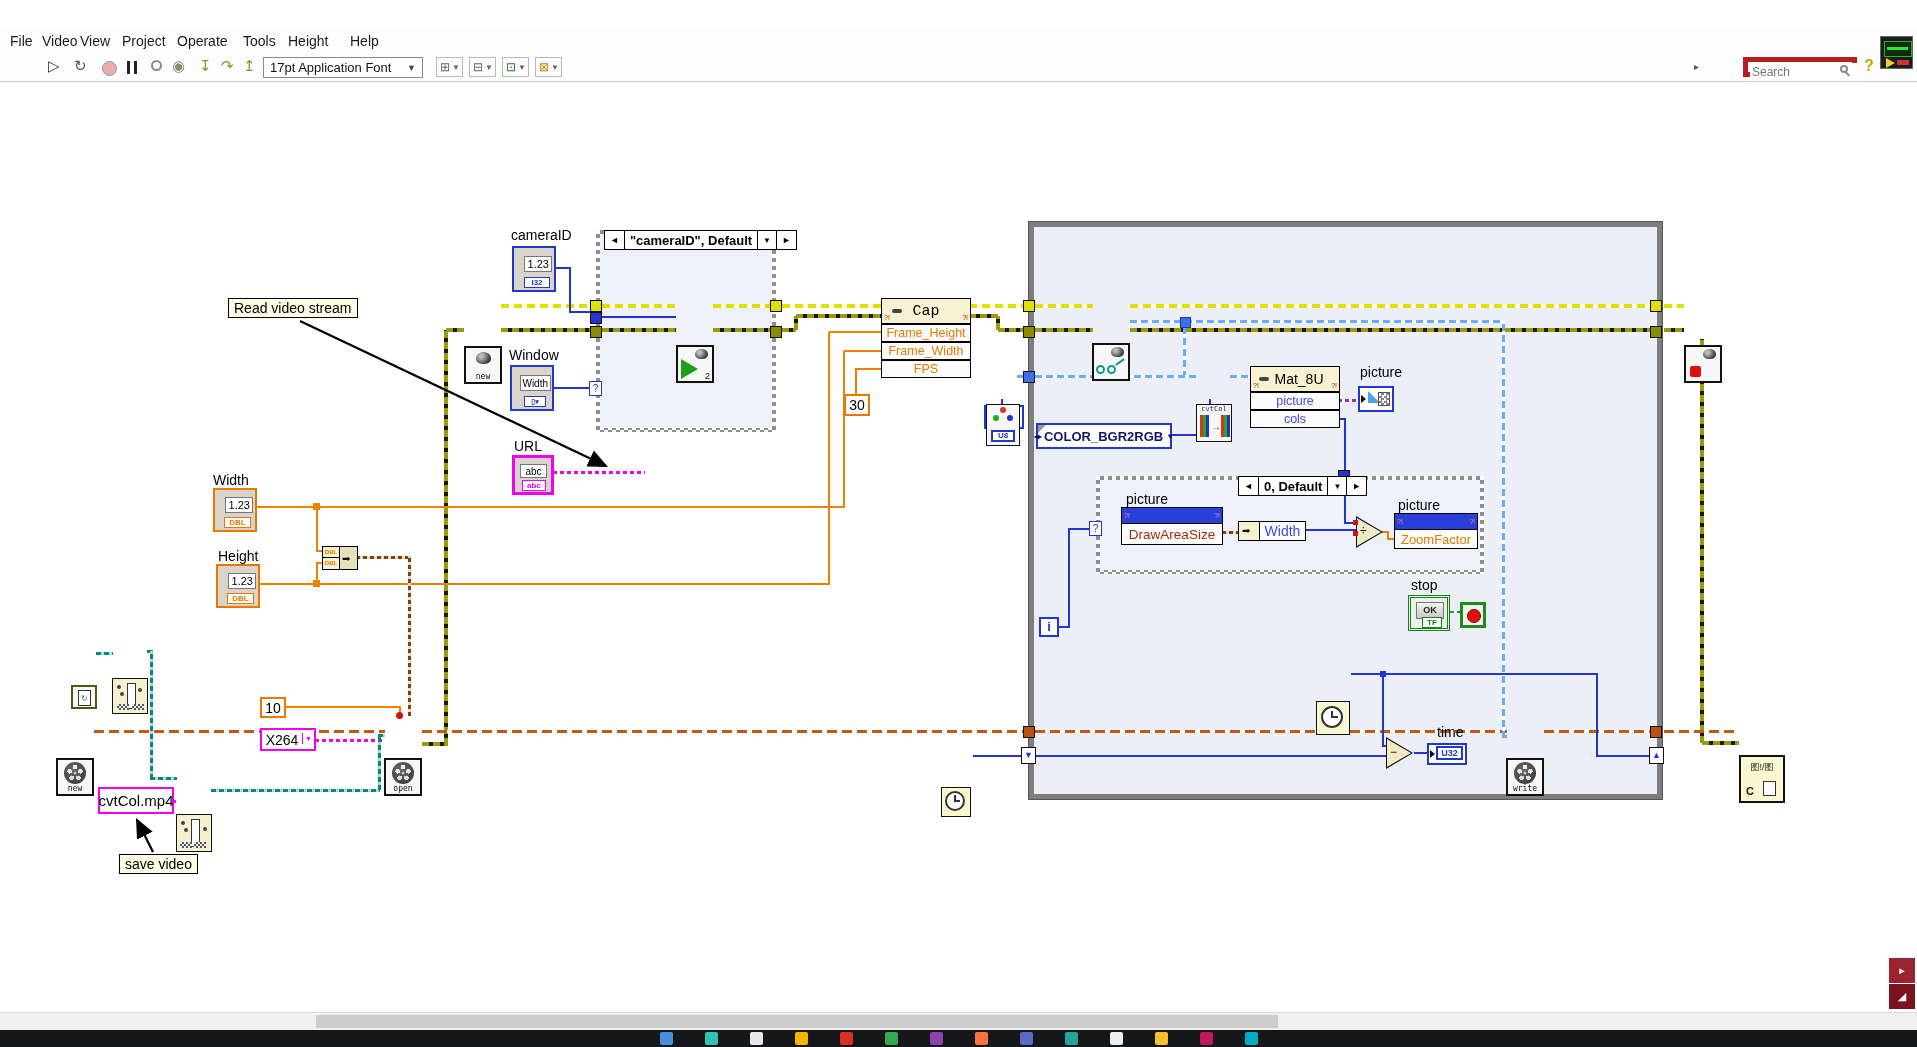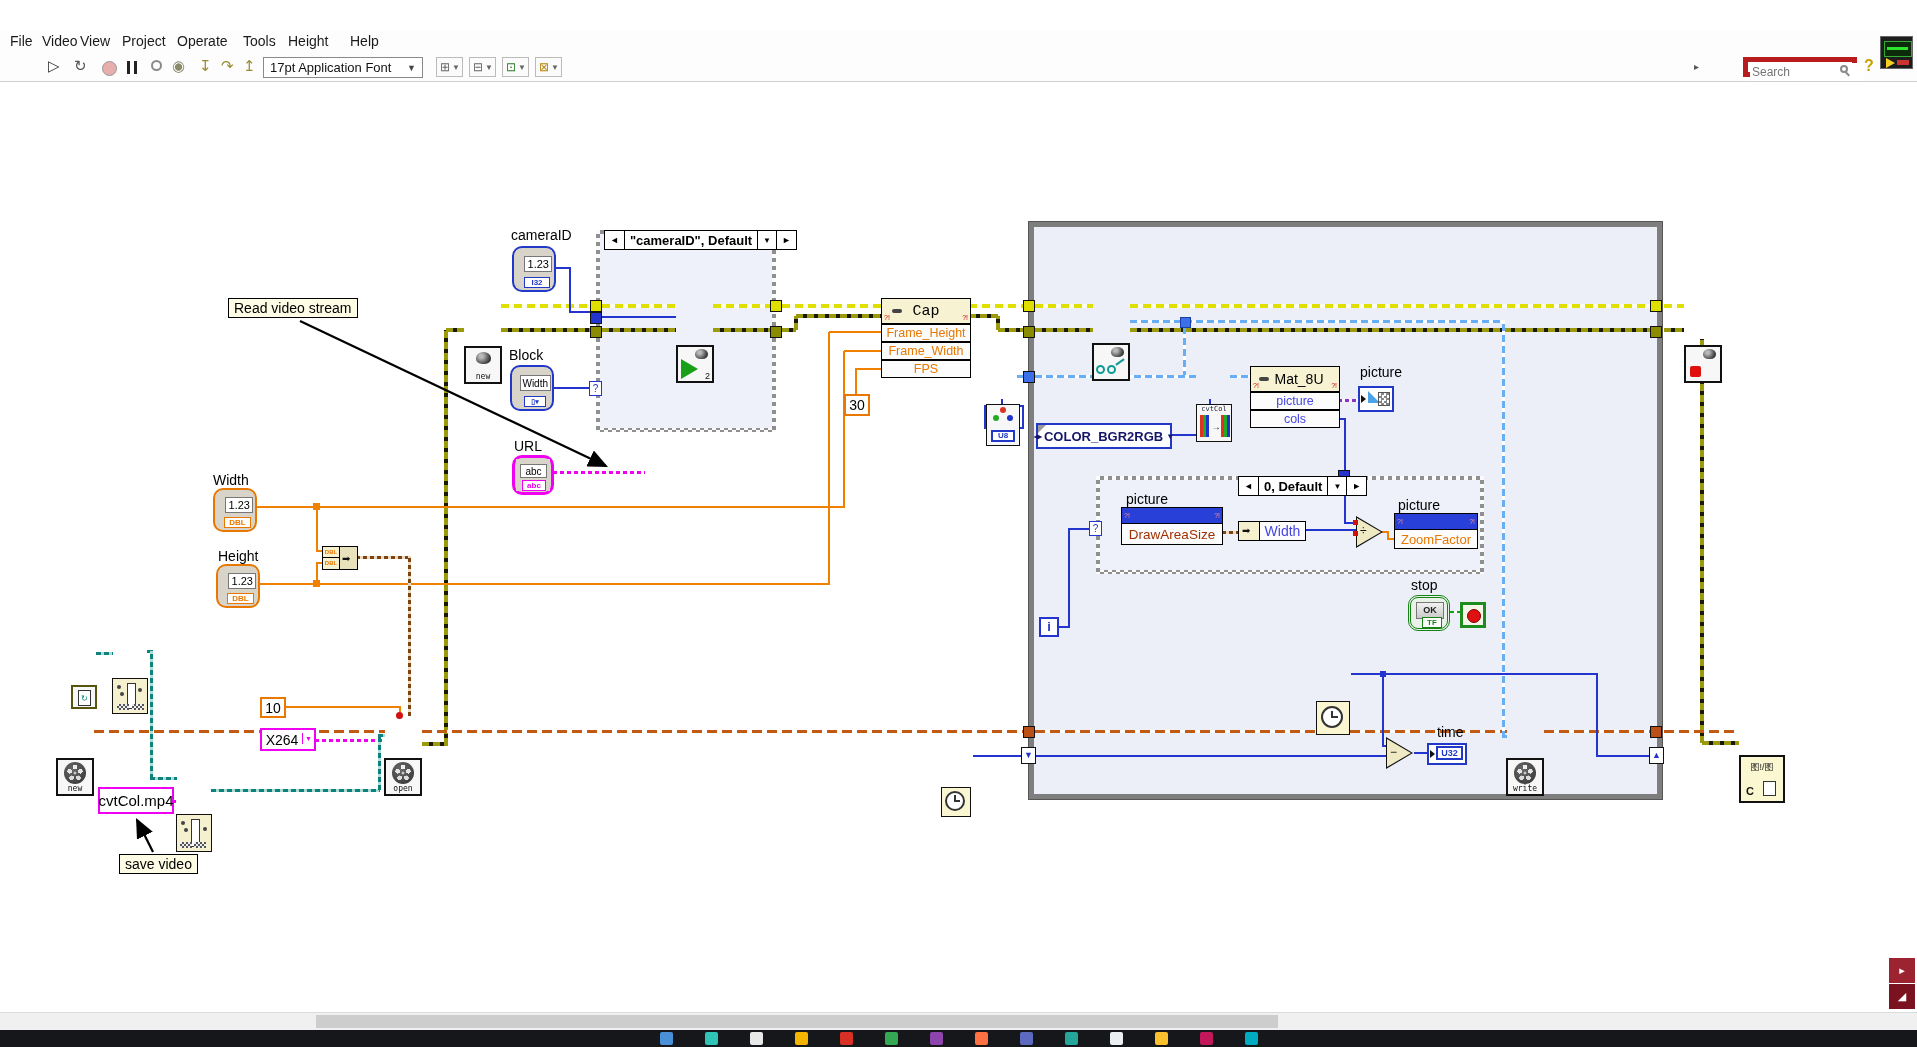--- a/index.html
+++ b/index.html
@@ -64,21 +64,21 @@
      radial-gradient(circle 2.4px at 35% 72%,#ddd 95%,transparent),
      radial-gradient(circle 2.4px at 65% 72%,#ddd 95%,transparent),
      radial-gradient(circle 1.6px at 50% 50%,#ccc 95%,transparent),
      radial-gradient(circle at 40% 35%,#6a6a6a,#303030);}
   .pnode-hdr{position:absolute;background:#f7f2d2;border:1px solid #000;box-sizing:border-box;
              display:flex;align-items:center;justify-content:center;font-size:14px;color:#000;}
   .pnode-row{position:absolute;background:#fcfcfc;border:1px solid #000;box-sizing:border-box;
              display:flex;align-items:center;justify-content:center;font-size:12.5px;}
   .bluebar{position:absolute;background:#2840d8;border:1px solid #000;box-sizing:border-box;}
   .warn{position:absolute;font-size:7px;color:#c00000;line-height:7px;}
-  .ctrl-out{position:absolute;box-sizing:border-box;background:#d8d4ca;border-radius:10px;}
+  .ctrl-out{position:absolute;box-sizing:border-box;background:#d8d4ca;}
   .ctrl-val{position:absolute;background:#fff;border:1px solid #777;font-size:11px;color:#000;
             display:flex;align-items:center;justify-content:flex-end;padding:0 2px;box-sizing:border-box;}
   .dtag{position:absolute;background:#fff;font-size:8px;font-weight:bold;text-align:center;
         border:1px solid;line-height:9px;}
   .tri-node{position:absolute;width:0;height:0;border-top:14px solid transparent;
             border-bottom:14px solid transparent;border-left:24px solid #efe9c4;}
   .tri-edge{position:absolute;width:0;height:0;border-top:16px solid transparent;
             border-bottom:16px solid transparent;border-left:27px solid #111;}
   .opglyph{position:absolute;font-size:12px;color:#111;z-index:3;}
   .const{position:absolute;background:#fff;border:2px solid;box-sizing:border-box;font-size:14px;
@@ -301,21 +301,21 @@
     <span class="cell" style="font-size:9px;">►</span>
   </div>
 
   <span class="objlabel" style="left:511px;top:227px;">cameraID</span>
   <div class="ctrl-out" style="left:512px;top:246px;width:44px;height:46px;border:2px solid #2138c8;">
     <div style="position:absolute;inset:2px;background:#d8d4ca;"></div>
     <div class="ctrl-val" style="left:10px;top:8px;width:28px;height:16px;">1.23</div>
     <div class="dtag" style="left:10px;bottom:2px;width:24px;border-color:#2138c8;color:#2138c8;">I32</div>
   </div>
 
-  <span class="objlabel" style="left:509px;top:347px;">Block</span>
+  <span class="objlabel" style="left:509px;top:347px;">Window</span>
   <div class="ctrl-out" style="left:510px;top:365px;width:44px;height:46px;border:2px solid #2138c8;">
     <div style="position:absolute;inset:2px;background:#d8d4ca;"></div>
     <div class="ctrl-val" style="left:8px;top:8px;width:31px;height:16px;font-size:10px;">Width</div>
     <div class="dtag" style="left:12px;bottom:2px;width:20px;border-color:#2138c8;color:#2138c8;font-size:7px;">▯▾</div>
   </div>
 
   <span class="objlabel" style="left:514px;top:438px;">URL</span>
   <div class="ctrl-out" style="left:512px;top:455px;width:42px;height:40px;border:3px solid #f000f0;">
     <div style="position:absolute;inset:1px;background:#d8d4ca;"></div>
     <div class="ctrl-val" style="left:5px;top:6px;width:27px;height:14px;font-size:10px;justify-content:center;">abc</div>

